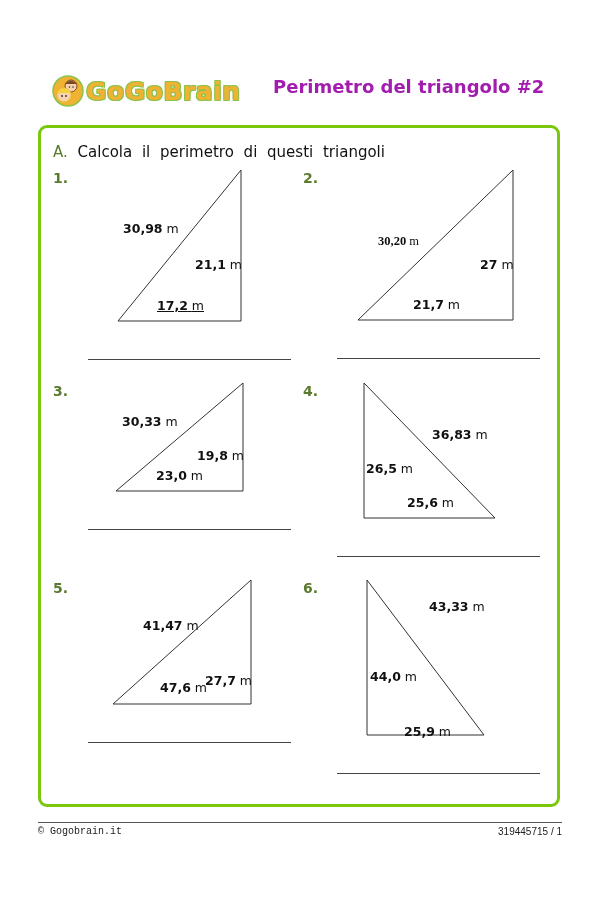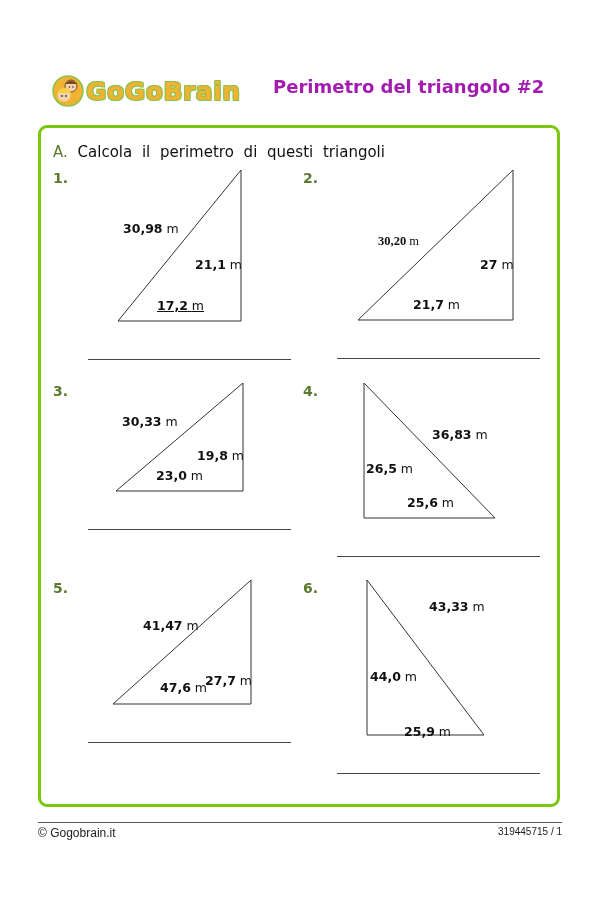--- a/index.html
+++ b/index.html
@@ -11,21 +11,21 @@
   .title { position:absolute; left:273px; top:76px; font-family:"DejaVu Sans", sans-serif; font-weight:bold; font-size:18px; color:#a21caf; }
   .box { position:absolute; left:38px; top:125px; width:516px; height:676px; border:3px solid #7ac70c; border-radius:9px; }
   .instr { position:absolute; left:53px; top:143px; font-size:15px; word-spacing:5px; color:#111; }
   .instr .lead { color:#5a7a2e; }
   .num { position:absolute; font-weight:bold; font-size:14px; color:#5a7a2e; }
   svg.tri { position:absolute; left:0; top:0; width:600px; height:900px; overflow:visible; }
   .lbl { position:absolute; font-size:12.5px; white-space:nowrap; color:#111; }
   .lbl b { font-weight:bold; }
   .ans { position:absolute; height:1px; background:#444; }
   .footer-line { position:absolute; left:38px; top:822px; width:524px; height:1px; background:#555; }
-  .footer-left { position:absolute; left:38px; top:826px; font-family:Liberation Sans, sans-serif; font-size:12px; color:#222; }
+  .footer-left { position:absolute; left:38px; top:826px; font-family:Liberation Mono, monospace; font-size:10px; color:#222; }
   .footer-right { position:absolute; right:38px; top:826px; font-family:"Liberation Sans", sans-serif; font-size:10px; color:#222; }
 </style>
 </head>
 <body>
 
 <div class="logo">
   <div class="logo-kids">
     <svg width="32" height="32" viewBox="0 0 32 32">
       <circle cx="16" cy="16" r="15" fill="#f0b233" stroke="#8bc34a" stroke-width="1.5"></circle>
       <circle cx="19" cy="11" r="6" fill="#f6d2b0" stroke="#7a4a1e" stroke-width="1"></circle>

